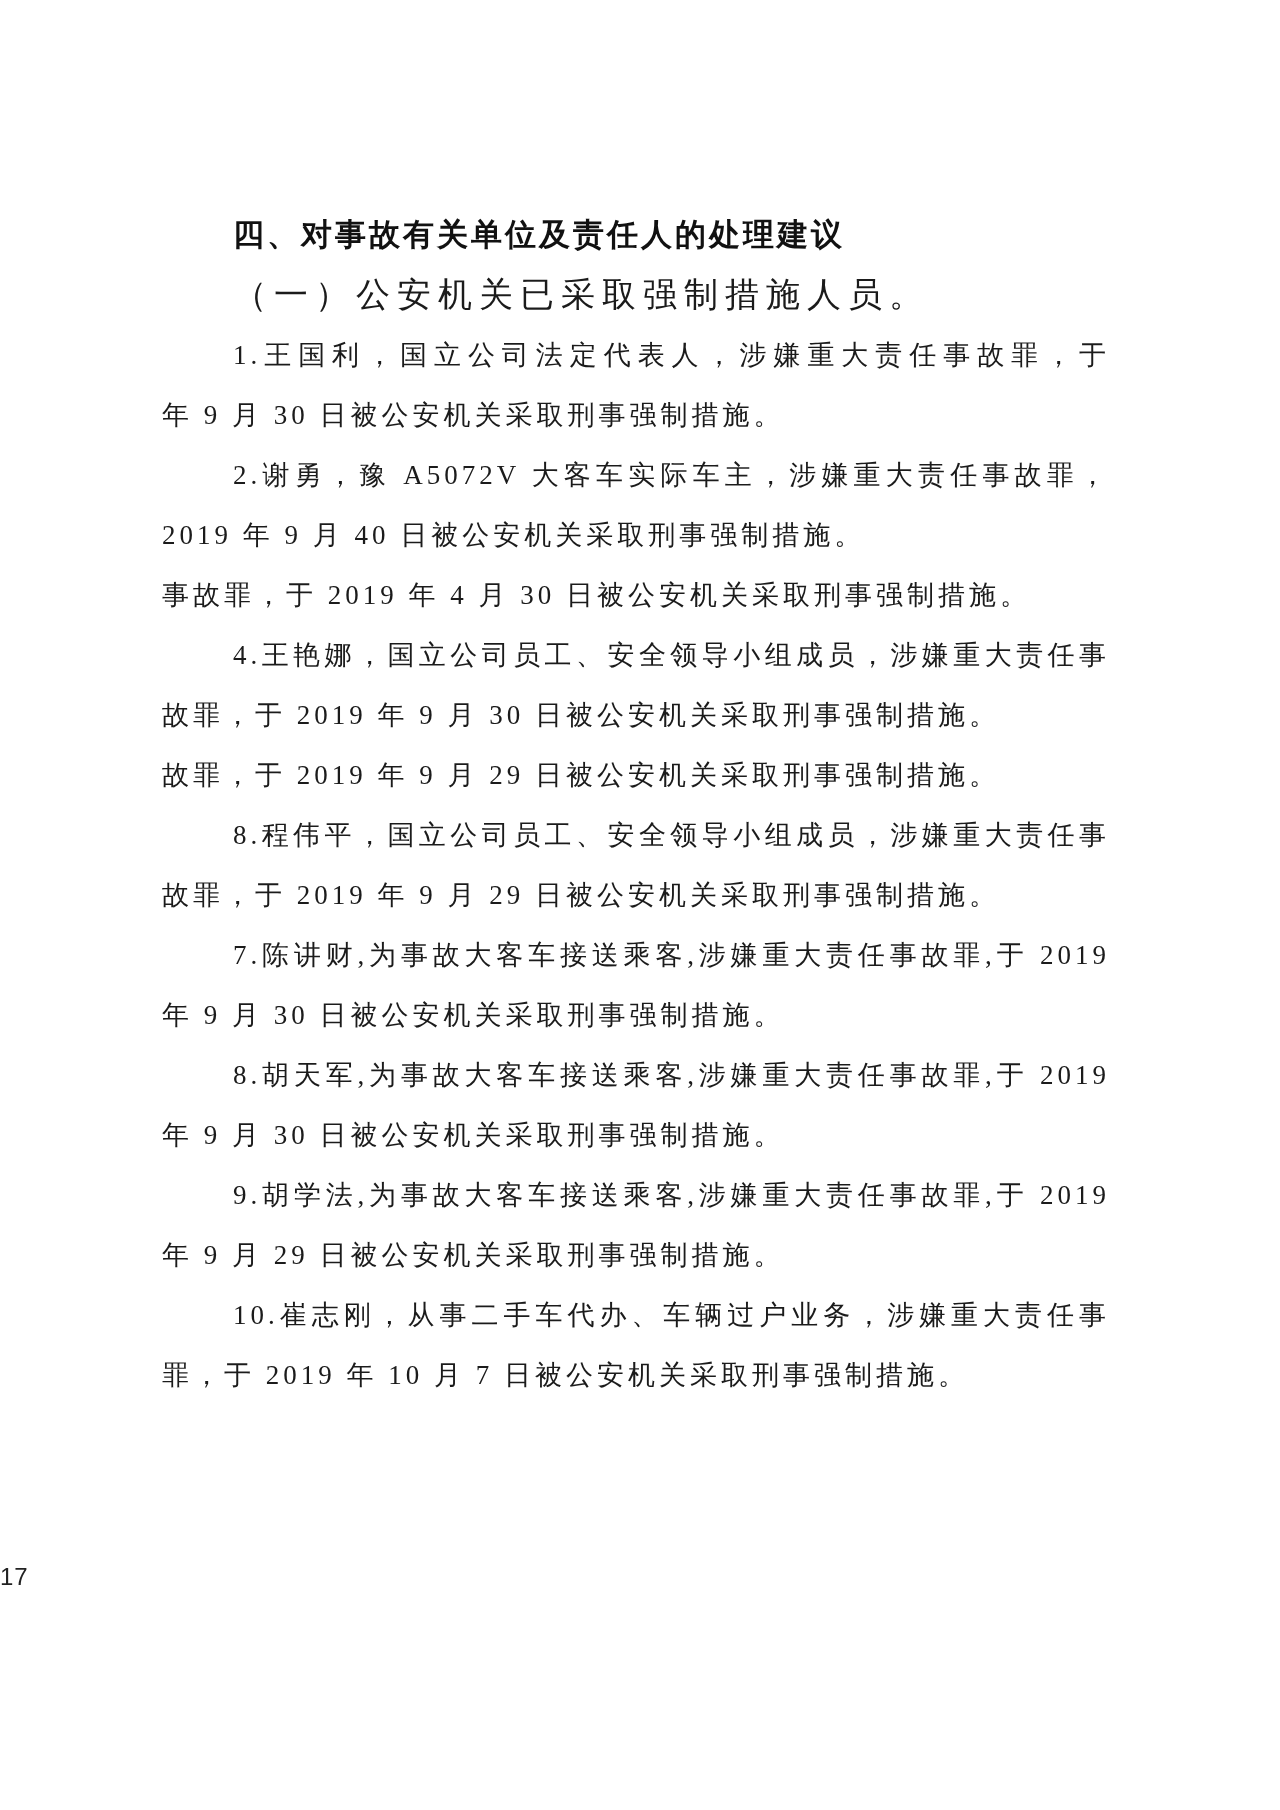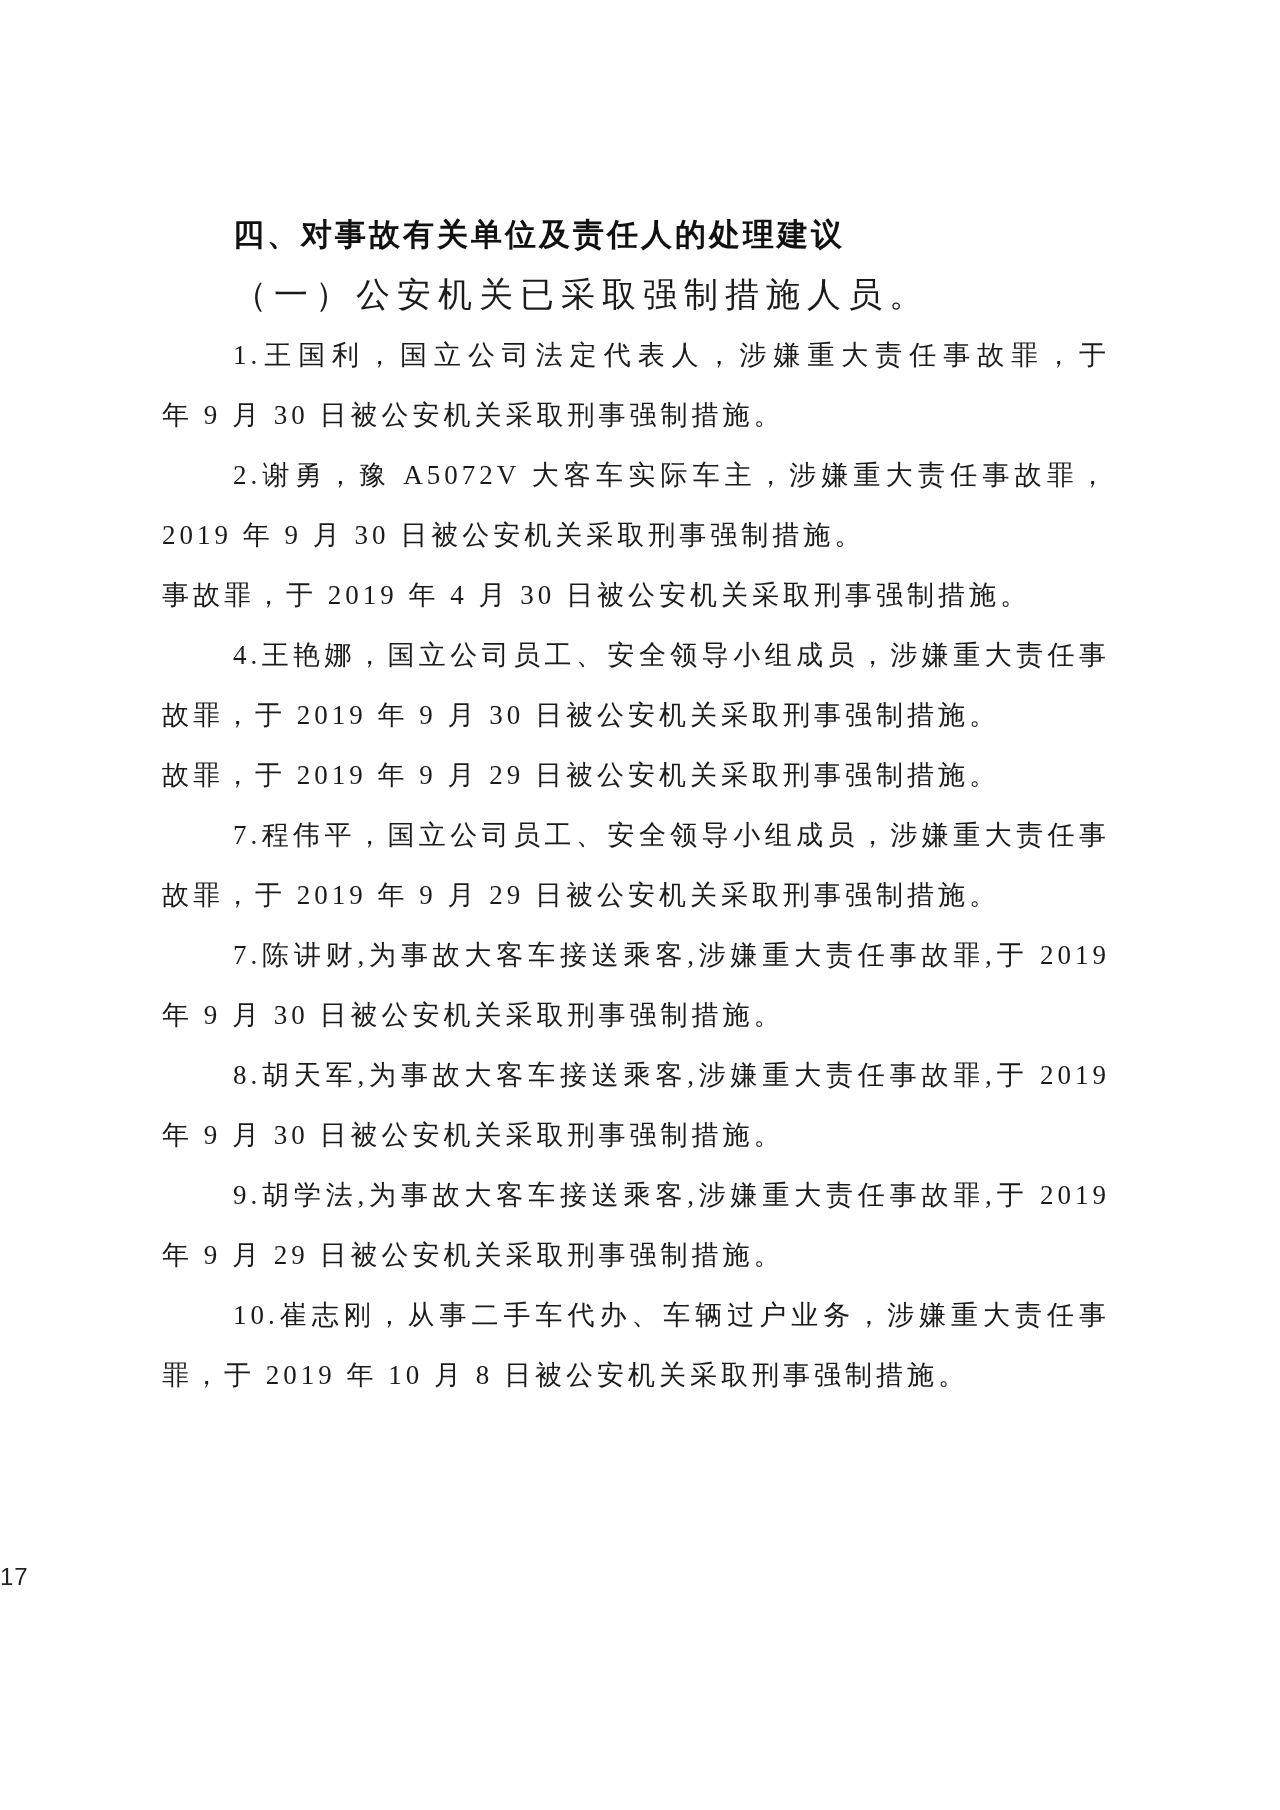--- a/index.html
+++ b/index.html
@@ -72,40 +72,40 @@
   <div class="textblock">
 
     <div class="line heading indent">四、对事故有关单位及责任人的处理建议</div>
 
     <div class="line kai indent">（一）公安机关已采取强制措施人员。</div>
 
     <div class="line indent j">1.王国利，国立公司法定代表人，涉嫌重大责任事故罪，于 2019</div>
     <div class="line">年 9 月 30 日被公安机关采取刑事强制措施。</div>
 
     <div class="line indent j">2.谢勇，豫 A5072V 大客车实际车主，涉嫌重大责任事故罪，于</div>
-    <div class="line">2019 年 9 月 30 日被公安机关采取刑事强制措施。</div>
+    <div class="line">2019 年 9 月 40 日被公安机关采取刑事强制措施。</div>
 
     <div class="line">事故罪，于 2019 年 4 月 30 日被公安机关采取刑事强制措施。</div>
 
     <div class="line indent j">4.王艳娜，国立公司员工、安全领导小组成员，涉嫌重大责任事</div>
     <div class="line">故罪，于 2019 年 9 月 30 日被公安机关采取刑事强制措施。</div>
 
     <div class="line">故罪，于 2019 年 9 月 29 日被公安机关采取刑事强制措施。</div>
 
-    <div class="line indent j">7.程伟平，国立公司员工、安全领导小组成员，涉嫌重大责任事</div>
+    <div class="line indent j">8.程伟平，国立公司员工、安全领导小组成员，涉嫌重大责任事</div>
     <div class="line">故罪，于 2019 年 9 月 29 日被公安机关采取刑事强制措施。</div>
 
     <div class="line indent j">7.陈讲财,为事故大客车接送乘客,涉嫌重大责任事故罪,于 2019</div>
     <div class="line">年 9 月 30 日被公安机关采取刑事强制措施。</div>
 
     <div class="line indent j">8.胡天军,为事故大客车接送乘客,涉嫌重大责任事故罪,于 2019</div>
     <div class="line">年 9 月 30 日被公安机关采取刑事强制措施。</div>
 
     <div class="line indent j">9.胡学法,为事故大客车接送乘客,涉嫌重大责任事故罪,于 2019</div>
     <div class="line">年 9 月 29 日被公安机关采取刑事强制措施。</div>
 
     <div class="line indent j">10.崔志刚，从事二手车代办、车辆过户业务，涉嫌重大责任事故</div>
-    <div class="line">罪，于 2019 年 10 月 8 日被公安机关采取刑事强制措施。</div>
+    <div class="line">罪，于 2019 年 10 月 7 日被公安机关采取刑事强制措施。</div>
 
   </div>
 
   <div class="pagenum">17</div>
 </div>
 
 </body></html>

